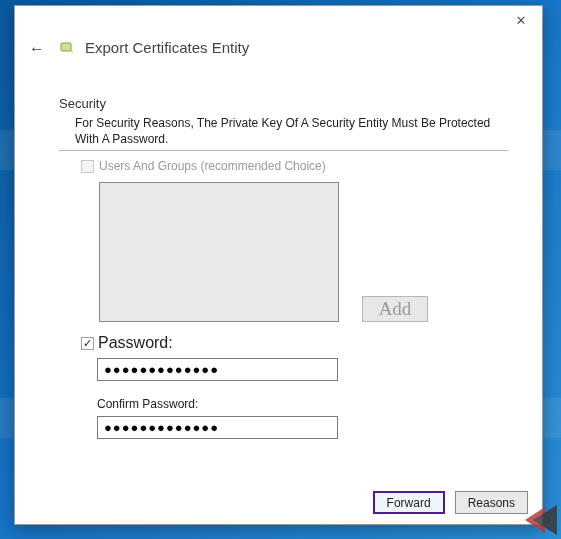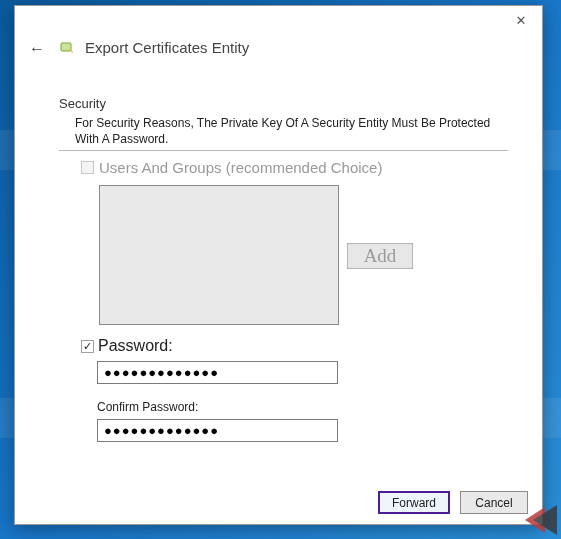--- a/index.html
+++ b/index.html
@@ -101,25 +101,25 @@
     background:#fff;
     display:flex;
     align-items:center;
     justify-content:center;
     font-size:11px;
     line-height:1;
     color:#222;
   }
   .chk.disabled { border-color:#c8c8c8; background:#f4f4f4; }
   .chk.checked::after { content:"✓"; }
-  .users-label { font-size:15px; color:#9a9a9a; }
+  .users-label { font-size:12px; color:#9a9a9a; }
   .list-row {
     display:flex;
-    align-items:center;
-    gap:8px;
+    align-items:flex-end;
+    gap:23px;
     padding-left:40px;
   }
   .listbox {
     width:240px;
     height:140px;
     border:1px solid #8a8a8a;
     background:#e9e9e9;
   }
   .side-btns {
     display:flex;
@@ -259,21 +259,21 @@
       <div class="confirm-label">Confirm Password:</div>
       <div class="pw-input-wrap">
         <input type="text" class="pw-input" value="●●●●●●●●●●●●●" style="">
       </div>
     </div>
 
   </div>
 
   <div class="footer">
     <div class="btn primary">Forward</div>
-    <div class="btn">Cancel</div>
+    <div class="btn">Reasons</div>
   </div>
 
 </div>
 
 <svg class="watermark" viewBox="0 0 46 38">
   <polygon points="10,19 30,6 30,32" fill="#b93a3a"></polygon>
   <polygon points="18,19 42,4 42,34" fill="#3a3a3a"></polygon>
 </svg>
 
 </body></html>

